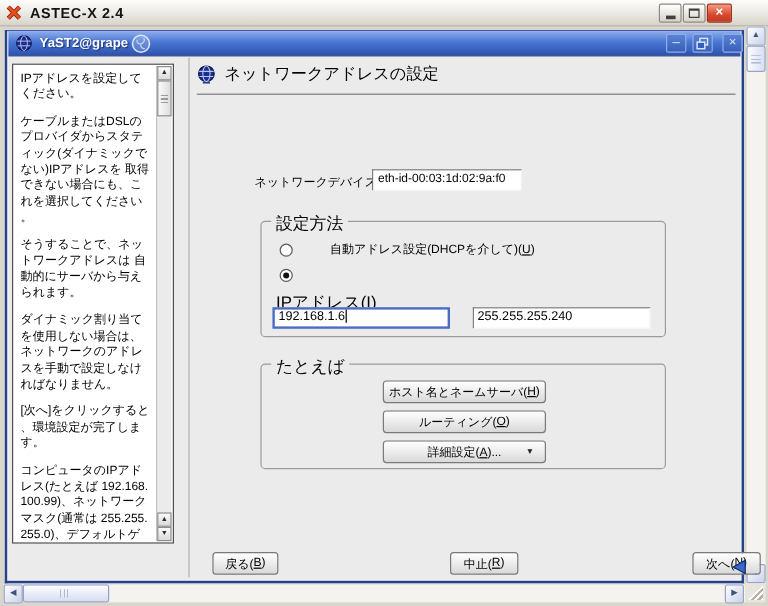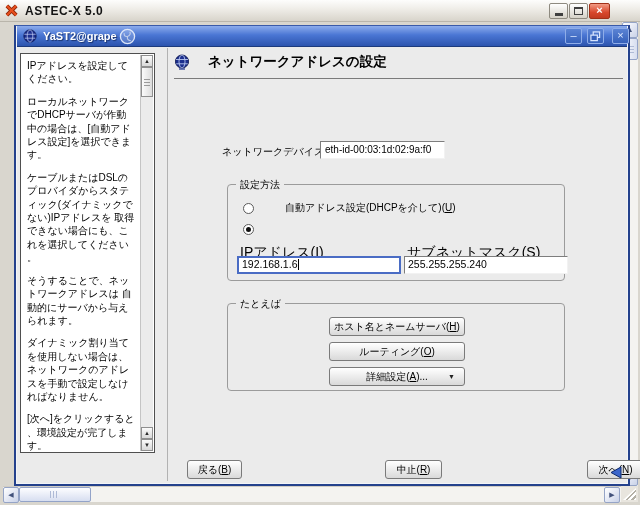--- a/index.html
+++ b/index.html
@@ -56,21 +56,21 @@
     background:linear-gradient(180deg,#fdfdff,#d7def0); border:1px solid #93a3c8; border-radius:2px; }
   .hsb .sb-thumb::after { content:""; position:absolute; top:3px; bottom:3px; left:30px; width:9px;
     background:repeating-linear-gradient(90deg,#aebad6 0 1px,transparent 1px 3px); }
   .corner-grip { position:absolute; left:621px; top:486px; width:17px; height:16px; background:#e8e5de; }
   .corner-grip::after { content:""; position:absolute; inset:2px;
     background:repeating-linear-gradient(135deg,#ffffff 0 2px,#b4b0a6 2px 4px);
     clip-path:polygon(100% 0,100% 100%,0 100%); }
 
   
   .yast-window {
-    position:absolute; left:14px; top:25px; width:616px; height:461px;
+    position:absolute; left:4px; top:25px; width:616px; height:461px;
     background:#ebebeb;
     border:2px solid #24418c; border-top:1px solid #3a5aa8;
     box-shadow:inset 0 0 0 1px #f2f4f8;
   }
   .yast-titlebar {
     position:absolute; left:1px; top:0; right:1px; height:21px;
     background:linear-gradient(180deg,#8cacec 0%,#4a76d4 45%,#2c54ae 100%);
     border-bottom:1px solid #1c3a7c;
     display:flex; align-items:center; padding-left:6px;
   }
@@ -101,50 +101,50 @@
   .ss-b-up { bottom:12px; }
   .ss-b-down { bottom:0; }
   .ss-thumb { position:absolute; left:0; top:12px; width:12px; height:30px;
     background:linear-gradient(90deg,#fbfbfb,#dcdcdc); border:1px solid #8f8f8f; }
   .ss-thumb::after { content:""; position:absolute; left:2px; right:2px; top:11px; height:8px;
     background:repeating-linear-gradient(180deg,#9a9a9a 0 1px,transparent 1px 3px); }
 
   
   .vsep { position:absolute; left:151px; top:22px; width:1px; height:433px; background:#b2b2b2; }
   .heading { position:absolute; left:158px; top:27px; display:flex; align-items:center; }
-  .heading-text { font-size:13.5px; font-weight:bold; margin-left:18px; }
+  .heading-text { font-size:13.5px; font-weight:normal; margin-left:7px; }
   .heading-rule { position:absolute; left:158px; top:52px; width:449px; height:1px; background:#7b7b7b; }
 
   .device-label { position:absolute; left:206px; top:119px; font-size:10px; }
   .device-box {
     position:absolute; left:304px; top:115px; width:125px; height:18px;
     background:#fff; border:1px solid; border-color:#7d7d7d #f2f2f2 #f2f2f2 #7d7d7d;
     font-size:10px; line-height:16px; padding-left:4px;
   }
 
   .groupbox {
     position:absolute; left:211px; width:338px;
     border:1px solid #9b9b9b; border-radius:4px;
   }
   .group-method { top:158px; height:97px; }
   .group-adv { top:277px; height:88px; }
-  .group-title { position:absolute; left:8px; top:-7px; background:#ebebeb; padding:0 4px; font-size:10px; }
+  .group-title { position:absolute; left:8px; top:-7px; background:#ebebeb; padding:0 4px; font-size:14px; }
 
   .radio-row { position:absolute; left:15px; display:flex; align-items:center; cursor:default; }
   .radio-row-1 { top:16px;gap:24px; }
   .radio-row-2 { top:39px; }
   .radio { width:11px; height:11px; border-radius:50%; border:1px solid #5a5a5a; background:#fff; position:relative; flex:0 0 auto; }
   .radio.checked::after { content:""; position:absolute; left:2px; top:2px; width:5px; height:5px; border-radius:50%; background:#101010; }
   .radio-label { font-size:10px; margin-left:7px; }
 
   .field-label { position:absolute; top:59px; font-size:14px; }
   .lab-ip { left:12px; }
   .lab-mask { left:179px; }
   .textfield {
-    position:absolute; top:71px; width:164px; height:18px;
+    position:absolute; top:71px; width:148px; height:18px;
     background:#fff; border:1px solid; border-color:#7d7d7d #f2f2f2 #f2f2f2 #7d7d7d;
     font-size:10.5px; line-height:15px; padding-left:3px;
   }
   .tf-ip { left:9px; border:2px solid #4a6cc4; line-height:13px; }
   .tf-mask { left:176px; }
   .caret { display:inline-block; width:1px; height:11px; background:#000; vertical-align:-2px; margin-left:1px; }
 
   .push-btn {
     background:linear-gradient(180deg,#ffffff 0%,#ececec 50%,#d9d9d9 100%);
     border:1px solid #7a7a7a; border-radius:3px;
@@ -167,21 +167,21 @@
 </head>
 <body>
 
 <div class="outer-titlebar">
   <svg class="astec-icon" viewBox="0 0 16 16">
     <path d="M2 3 L12 13" stroke="#8a2408" stroke-width="4"></path>
     <path d="M12 3 L2 13" stroke="#8a2408" stroke-width="4"></path>
     <path d="M2 3 L12 13" stroke="#e8501e" stroke-width="2.4"></path>
     <path d="M12 3 L2 13" stroke="#e8501e" stroke-width="2.4"></path>
   </svg>
-  <span class="outer-title">ASTEC-X 5.0</span>
+  <span class="outer-title">ASTEC-X 2.4</span>
 </div>
 <div class="win-btn btn-out-min"><span class="glyph-minbar"></span></div>
 <div class="win-btn btn-out-max"><span class="glyph-maxbox"></span></div>
 <div class="win-btn btn-out-close"><span>×</span></div>
 
 <div class="vsb">
   <div class="sb-btn sb-up"><span>▲</span></div>
   <div class="sb-thumb"></div>
   <div class="sb-btn sb-down"><span>▼</span></div>
 </div>
@@ -211,21 +211,20 @@
   <div class="ybtn ybtn-restore">
     <svg width="11" height="11" viewBox="0 0 12 12" style="margin-top:2px">
       <rect x="3.5" y="1" width="7" height="6" fill="none" stroke="#dce8ff" stroke-width="1.3"></rect>
       <rect x="1" y="4.5" width="7" height="6" fill="#3560ba" stroke="#dce8ff" stroke-width="1.3"></rect>
     </svg>
   </div>
   <div class="ybtn ybtn-close"><span>×</span></div>
 
   <div class="sidebar">
     <p>IPアドレスを設定してください。</p>
-    <p>ローカルネットワークでDHCPサーバが作動中の場合は、[自動アドレス設定]を選択できます。</p>
     <p>ケーブルまたはDSLのプロバイダからスタティック(ダイナミックでない)IPアドレスを 取得できない場合にも、これを選択してください。</p>
     <p>そうすることで、ネットワークアドレスは 自動的にサーバから与えられます。</p>
     <p>ダイナミック割り当てを使用しない場合は、ネットワークのアドレスを手動で設定しなければなりません。</p>
     <p>[次へ]をクリックすると、環境設定が完了します。</p>
     <p>コンピュータのIPアドレス(たとえば 192.168.100.99)、ネットワークマスク(通常は 255.255.255.0)、デフォルトゲートウェイのIPアドレス</p>
     <div class="side-scroll">
       <div class="ss-btn ss-up"><span>▲</span></div>
       <div class="ss-thumb"></div>
       <div class="ss-btn ss-b-up"><span>▲</span></div>
       <div class="ss-btn ss-b-down"><span>▼</span></div>
@@ -250,21 +249,20 @@
   <div class="groupbox group-method">
     <span class="group-title">設定方法</span>
     <div class="radio-row radio-row-1">
       <span class="radio"></span>
       <span class="radio-label">自動アドレス設定(DHCPを介して)(<u>U</u>)</span>
     </div>
     <div class="radio-row radio-row-2">
       <span class="radio checked"></span>
     </div>
     <span class="field-label lab-ip">IPアドレス(<u>I</u>)</span>
-    <span class="field-label lab-mask">サブネットマスク(<u>S</u>)</span>
     <div class="textfield tf-ip"><span>192.168.1.6</span><span class="caret"></span></div>
     <div class="textfield tf-mask">255.255.255.240</div>
   </div>
 
   <div class="groupbox group-adv">
     <span class="group-title">たとえば</span>
     <button class="push-btn adv-btn adv-1">ホスト名とネームサーバ(<u>H</u>)</button>
     <button class="push-btn adv-btn adv-2">ルーティング(<u>O</u>)</button>
     <button class="push-btn adv-btn adv-3">
       <span>詳細設定(<u>A</u>)...</span>

